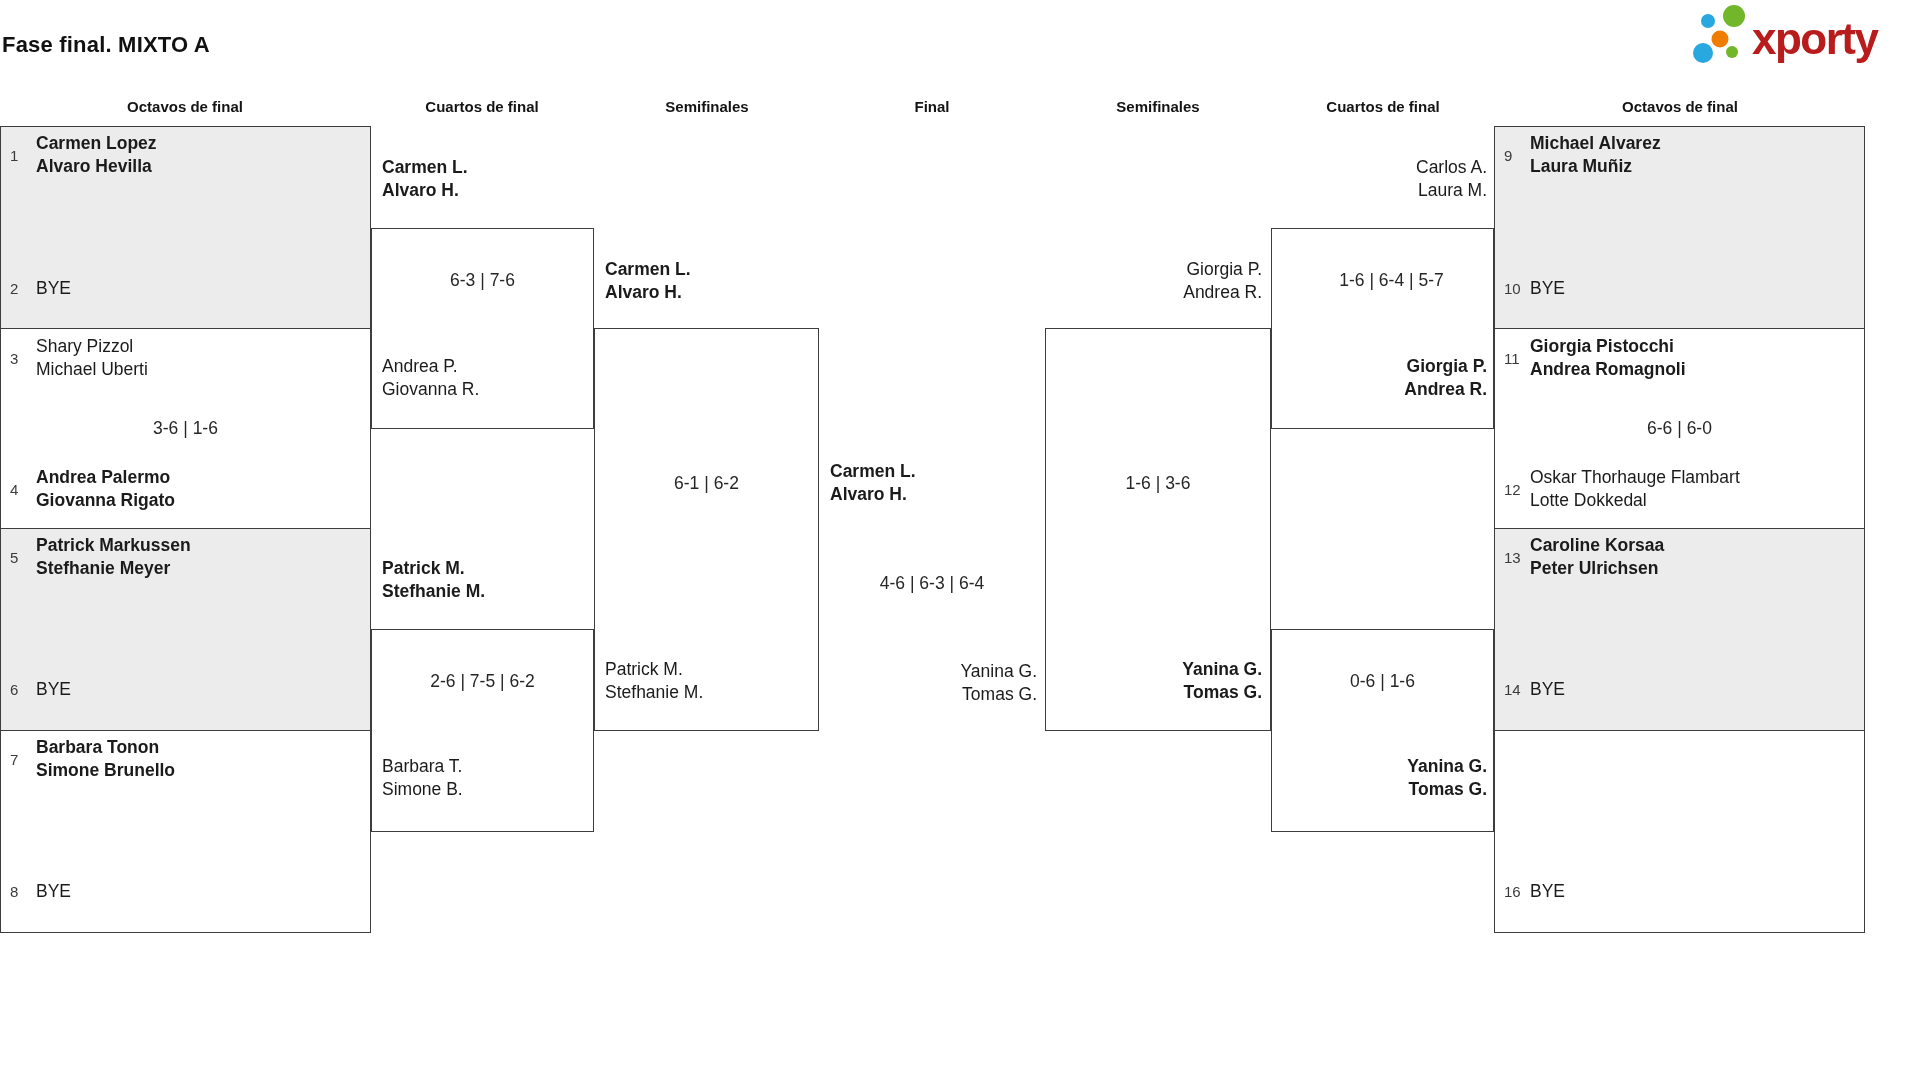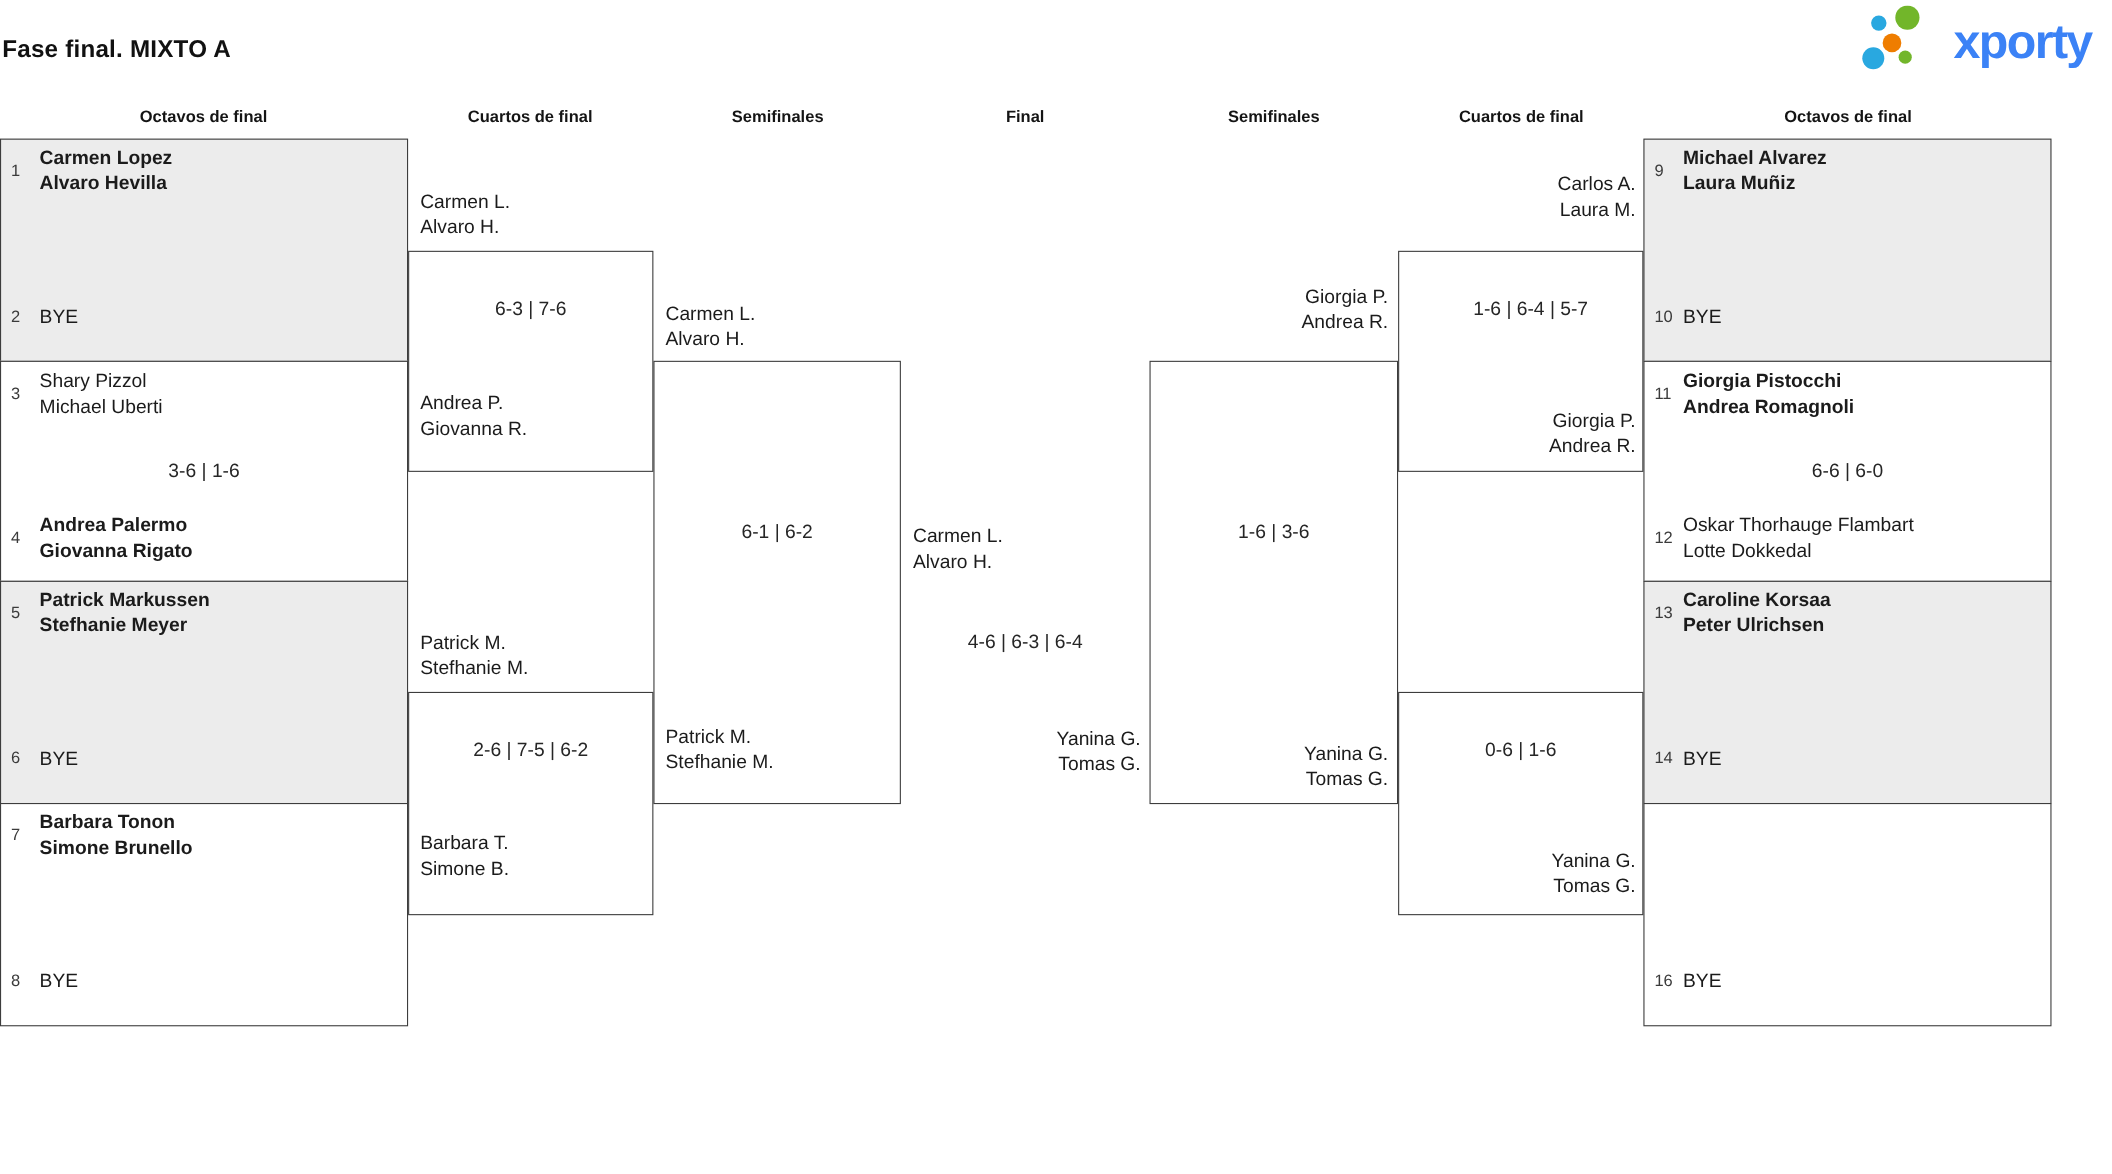--- a/index.html
+++ b/index.html
@@ -16,28 +16,28 @@
   .mbox.shaded { background:#ececec; }
   .rbox { position:absolute; border:1px solid #3d3d3d; background:transparent; }
 
   .team { position:absolute; display:flex; align-items:center; width:351px; }
   .team .seed { width:26px; flex:0 0 26px; font-size:15px; color:#3b3b3b; font-weight:400; }
   .team .names { font-size:17.5px; line-height:23px; color:#1b1b1b; }
   .team .names.bold { font-weight:700; }
   .nl { display:block; }
 
   .lbl { position:absolute; width:200px; font-size:17.5px; line-height:23px; color:#1b1b1b; }
-  .lbl.bold { font-weight:400;margin-top:16px; }
+  .lbl.bold { font-weight:700; }
   .lbl.ralign { text-align:right; }
 
   .score { position:absolute; font-size:17.5px; color:#262626; text-align:center; line-height:22px; }
 
   .logo { position:absolute; left:1692px; top:5px; width:226px; height:62px; }
   .logo svg { position:absolute; left:0; top:0; }
-  .logo .brand { position:absolute; left:60px; top:9px; font-size:44px; font-weight:700; letter-spacing:-1.5px; color:#3b82f6;margin-left:24px; }
+  .logo .brand { position:absolute; left:60px; top:9px; font-size:44px; font-weight:700; letter-spacing:-1.5px; color:#b91c1c; }
 </style>
 </head>
 <body>
 
 <div id="canvas">
 
   <div class="title2">Fase final. MIXTO A</div>
 
   <div class="logo">
     <svg width="60" height="62" viewBox="0 0 60 62">

